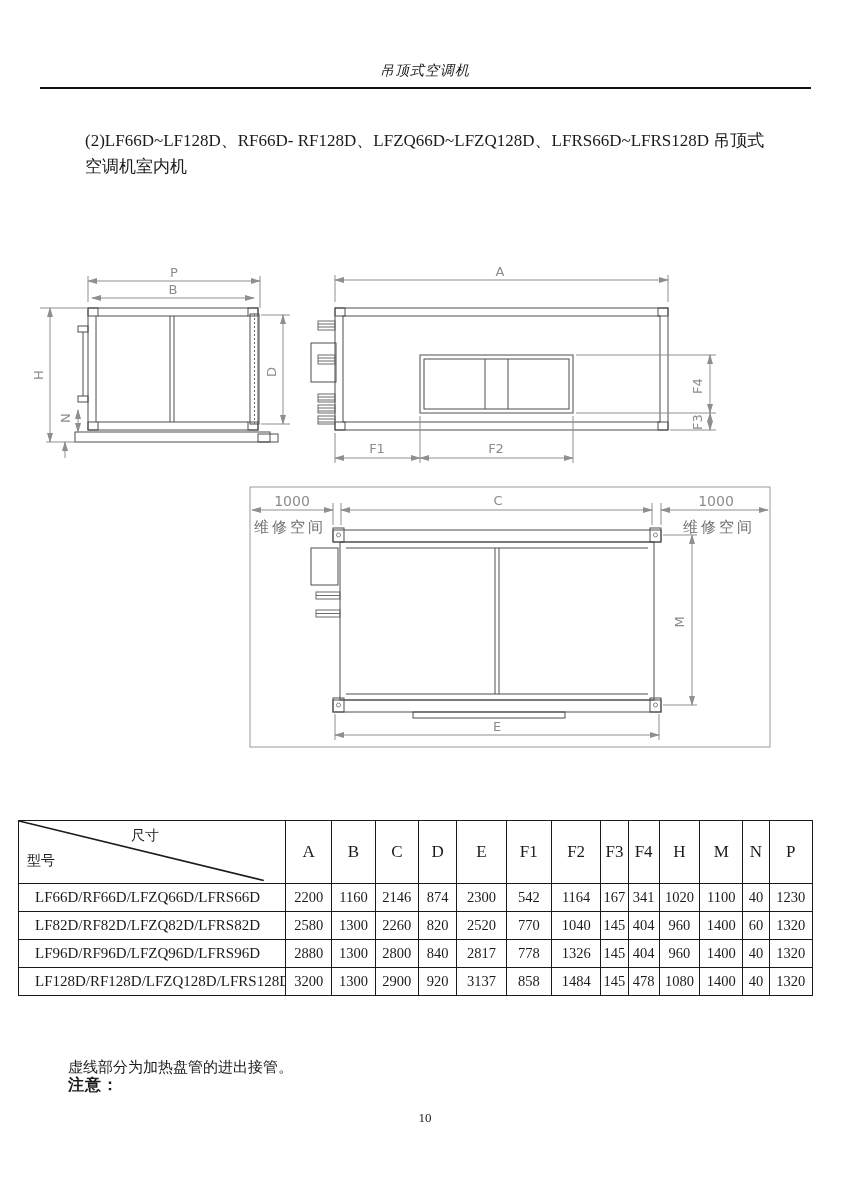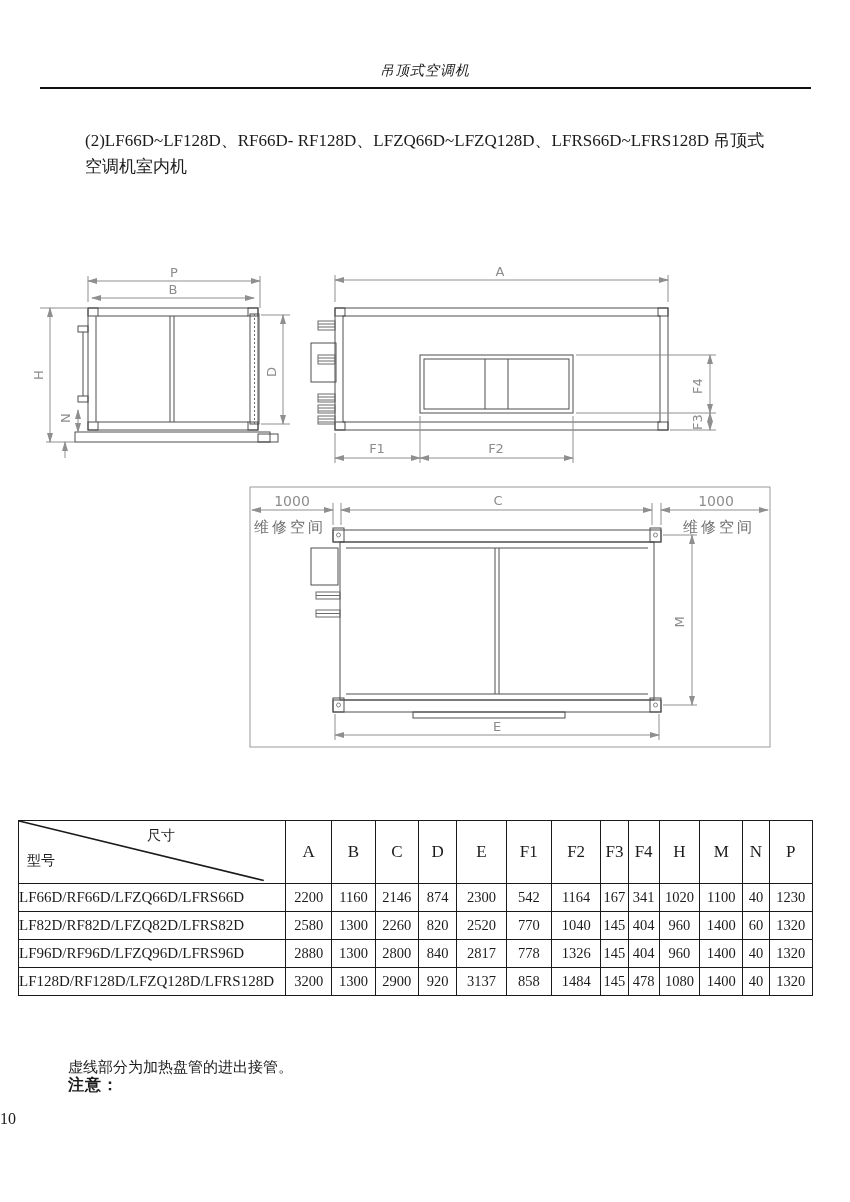--- a/index.html
+++ b/index.html
@@ -31,30 +31,30 @@
     position:absolute; top:820px; left:18px; width:795px;
     border-collapse:collapse; table-layout:fixed;
     font-family:"Liberation Serif", serif;
   }
   table.dims th, table.dims td {
     border:1.6px solid #1a1a1a; text-align:center; vertical-align:middle;
     padding:0; overflow:hidden; white-space:nowrap;
   }
   table.dims thead th { height:62px; font-size:17px; font-weight:normal; }
   table.dims tbody td { height:27px; font-size:14.5px; }
-  table.dims td.model-cell { text-align:left; padding-left:0; font-size:15px; }
+  table.dims td.model-cell { text-align:left; padding-left:16px; font-size:15px; }
   .corner-cell { position:relative; }
   .corner-cell svg { position:absolute; top:0; left:0; width:100%; height:100%; }
-  .corner-top { position:absolute; top:6px; left:128px; font-size:14px; }
+  .corner-top { position:absolute; top:6px; left:112px; font-size:14px; }
   .corner-bottom { position:absolute; bottom:13px; left:8px; font-size:14px; }
 
   
   .note-title { top:1036px; left:68px; font-size:16px; font-weight:bold; letter-spacing:1px;margin-top:39px; }
   .note-body  { top:1058px; left:68px; font-size:15px; }
-  .page-number { top:1110px; left:0; width:850px; font-size:16px; }
+  .page-number { top:1110px; left:0; width:850px; text-align:center; font-size:13px; }
 </style>
 </head>
 <body>
 
 <div class="abs doc-header">吊顶式空调机</div>
 <div class="abs header-rule"></div>
 
 <div class="abs section-title">
   <div>(2)LF66D~LF128D、RF66D- RF128D、LFZQ66D~LFZQ128D、LFRS66D~LFRS128D 吊顶式</div>
   <div>空调机室内机</div>

